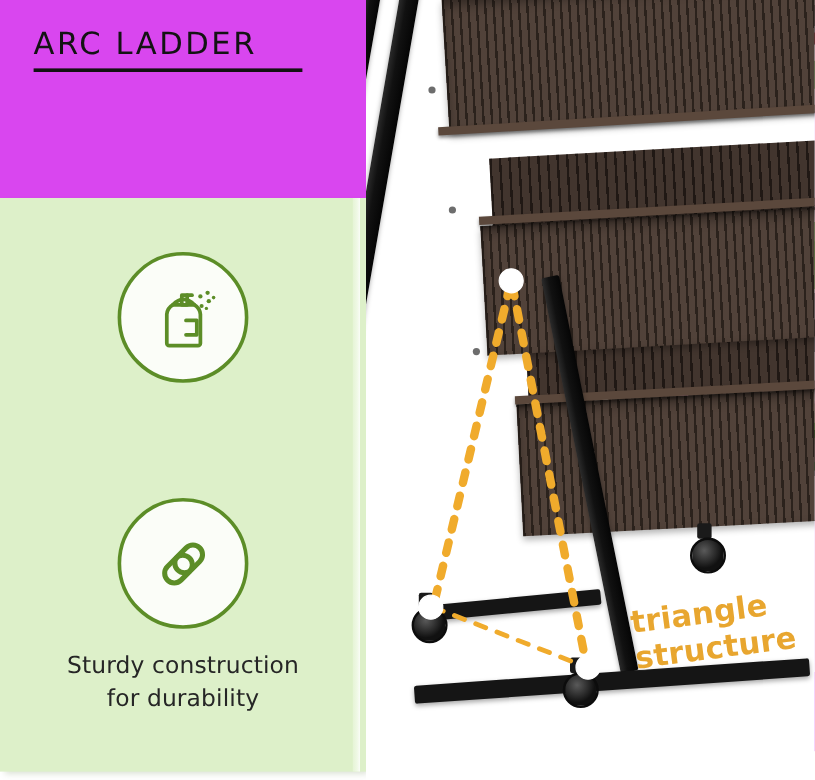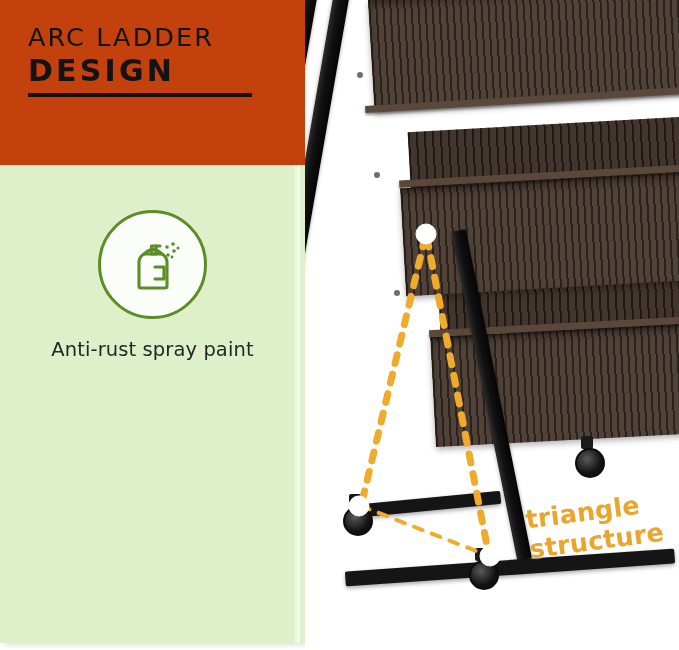--- a/index.html
+++ b/index.html
@@ -1,18 +1,18 @@
 <!DOCTYPE html>
 <html><head>
 <meta charset="utf-8">
 <style>
   html,body{margin:0;padding:0;background:#ffffff;}
   body{width:679px;height:650px;overflow:hidden;
        font-family:"DejaVu Sans","Liberation Sans",sans-serif;}
-  .stage{position:relative;width:679px;height:626px;background:#c2410c;}
+  .stage{position:relative;width:679px;height:626px;background:#d946ef;}
 
   
   .brand{position:absolute;left:28px;top:24px;width:250px;}
   .brand-l1{font-size:25.5px;letter-spacing:2.1px;color:#131313;
             font-weight:400;line-height:1.05;font-family:"DejaVu Sans",sans-serif;}
   .brand-l2{font-size:30px;letter-spacing:3.2px;color:#131313;font-weight:700;
             line-height:1.12;margin-top:3px;font-family:"DejaVu Sans",sans-serif;}
   .brand-rule{margin-top:6px;width:224px;height:3.5px;background:#121212;}
 
   .panel{position:absolute;left:0px;top:165px;width:305px;height:478px;
@@ -107,21 +107,20 @@
              text-shadow:0 1px 1px rgba(255,255,255,.7);}
   .tri-label span{display:block;}
 </style>
 </head>
 <body>
 
 <div class="stage">
 
   <div class="brand">
     <div class="brand-l1">ARC LADDER</div>
-    <div class="brand-l2">DESIGN</div>
     <div class="brand-rule"></div>
   </div>
 
   <div class="panel">
     <div class="panel-stripe"></div>
 
     <div class="feature f1">
       <div class="circle">
         <svg width="62" height="62" viewBox="0 0 62 62">
           <g fill="none" stroke="#5c8d27" stroke-width="3.1" stroke-linecap="round" stroke-linejoin="round">
@@ -135,24 +134,37 @@
             <circle cx="45" cy="13" r="1.8"></circle>
               <circle cx="51" cy="10" r="1.8"></circle>
             <circle cx="52" cy="17" r="1.8"></circle>
               <circle cx="46" cy="21" r="1.7"></circle>
             <circle cx="56" cy="14" r="1.5"></circle>
               <circle cx="50" cy="23" r="1.4"></circle>
           </g>
         </svg>
       </div>
       <div class="cap">
-        <span>Anti-rust spray paint</span>
       </div>
     </div>
 
+    <div class="feature f2">
+      <div class="circle">
+        <svg width="64" height="64" viewBox="0 0 64 64">
+          <g fill="none" stroke="#5c8d27" stroke-width="4.2" stroke-linecap="round" transform="rotate(-45 32 32)">
+            <rect x="13" y="24" width="26" height="16" rx="8"></rect>
+            <rect x="25" y="24" width="26" height="16" rx="8"></rect>
+          </g>
+        </svg>
+      </div>
+      <div class="cap">
+        <span>Sturdy construction</span>
+        <span>for durability</span>
+      </div>
+    </div>
   </div>
 
   <div class="photo">
     <div class="photo-inner">
       <div class="wall"></div>
 
       <div class="b-back bb1"></div>
       <div class="b-back bb2"></div>
       <div class="b-back bb3"></div>
 

